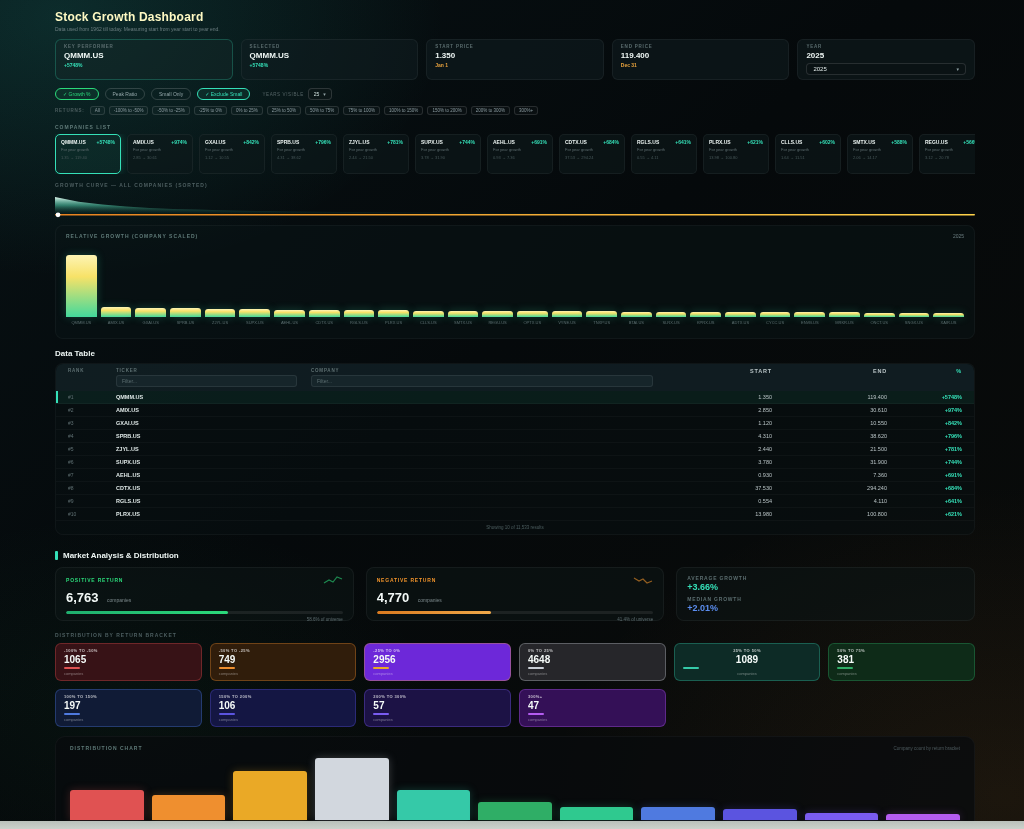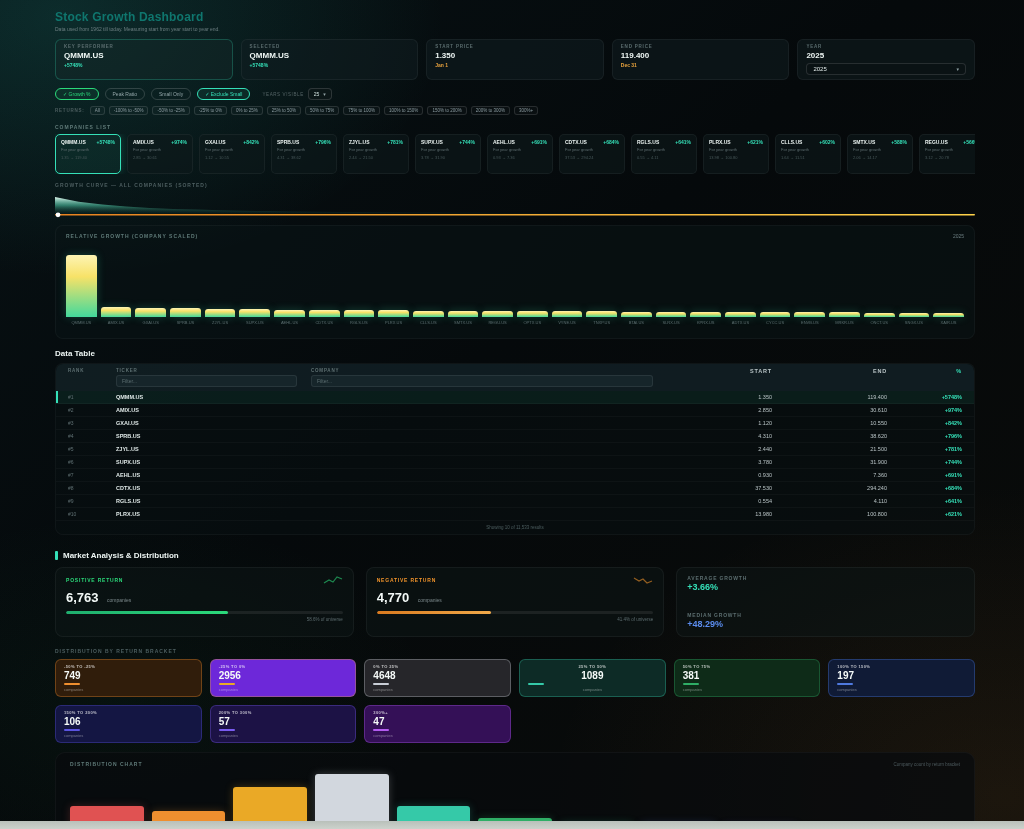--- a/index.html
+++ b/index.html
@@ -4,21 +4,21 @@
 <style>
 *{margin:0;padding:0;box-sizing:border-box;font-family:"Liberation Sans","DejaVu Sans",sans-serif;}
 html,body{width:1024px;height:829px;overflow:hidden;}
 body{background:#04090b;position:relative;color:#cfe0de;}
 .bg{position:absolute;inset:0;background:
  radial-gradient(620px 420px at 6% 2%, rgba(45,212,191,0.14), transparent 62%),
  radial-gradient(760px 520px at 98% 96%, rgba(190,120,50,0.10), transparent 60%),
  radial-gradient(520px 320px at 12% 85%, rgba(40,160,90,0.06), transparent 60%),
  linear-gradient(140deg,#071114 0%,#05090b 45%,#0a0b09 100%);}
 .page{position:relative;width:1024px;height:829px;padding:10px 49px 0 55px;}
-h1{font-size:12px;font-weight:bold;color:#0f766e;letter-spacing:.2px;}
+h1{font-size:12px;font-weight:bold;color:#fef9c3;letter-spacing:.2px;}
 .subtitle{font-size:5px;color:#6d7f82;margin-top:2px;}
 .section-micro{font-size:5px;letter-spacing:1px;color:#5f7a78;text-transform:uppercase;font-weight:bold;}
 .dim{color:#4d5e60;}
 
 .stats-row{display:flex;gap:8px;margin-top:7px;}
 .stat-card{flex:1;background:rgba(16,30,32,0.55);border:1px solid rgba(255,255,255,0.05);border-radius:6px;padding:4px 8px;min-height:38px;}
 .stat-card.hl{border-color:rgba(53,224,184,0.25);background:rgba(20,40,40,0.5);}
 .stat-label{font-size:4.5px;letter-spacing:.8px;color:#5c6e70;font-weight:bold;}
 .stat-value{font-size:8px;font-weight:bold;color:#eef6f4;margin-top:2px;}
 .stat-sub{font-size:5px;margin-top:2px;font-weight:bold;}
@@ -75,21 +75,21 @@
 .c-tick{font-size:5.5px;font-weight:bold;color:#dfe8e7;}
 .c-comp{font-size:5px;color:#5c6b6e;}
 .c-num{font-size:5.5px;color:#b9c4c6;text-align:right;}
 .c-pct{font-size:5.5px;font-weight:bold;color:#35e0b8;text-align:right;}
 .t-foot{text-align:center;font-size:4.5px;color:#4d5e60;padding:4px 0;}
 
 .market{margin-top:16px;}
 .sec-head{display:flex;align-items:center;gap:5px;}
 .accent-bar{width:3px;height:9px;background:#35e0b8;border-radius:1px;display:inline-block;}
 .ma-cards{display:grid;grid-template-columns:1fr 1fr 1fr;gap:12px;margin-top:7px;}
-.ma-card{background:rgba(12,22,22,0.55);border:1px solid rgba(255,255,255,0.05);border-radius:8px;padding:7px 10px;height:70px;}
+.ma-card{background:rgba(12,22,22,0.55);border:1px solid rgba(255,255,255,0.05);border-radius:8px;padding:7px 10px;height:54px;}
 .ma-top{display:flex;justify-content:space-between;align-items:center;}
 .ma-label{font-size:5px;font-weight:bold;letter-spacing:.8px;}
 .ma-label.pos{color:#2bd97a;} .ma-label.neg{color:#f0932b;} .ma-label.dim{color:#5c6e70;}
 .ma-num{margin-top:3px;}
 .big{font-size:13px;font-weight:bold;color:#f2f8f6;}
 .unit{font-size:5px;color:#7d8a8d;margin-left:4px;}
 .bar-track{height:3px;background:rgba(255,255,255,0.08);border-radius:2px;margin-top:5px;overflow:hidden;}
 .bar-fill{height:100%;border-radius:2px;}
 .bar-fill.pos{background:linear-gradient(90deg,#1fae6e,#2bd97a);}
 .bar-fill.neg{background:linear-gradient(90deg,#d97a1f,#f0a94a);}
@@ -575,27 +575,33 @@
         <div class="ma-share">41.4% of universe</div>
       </div>
 
       <div class="ma-card summary">
         <div class="sum-row">
           <div class="ma-label dim">AVERAGE GROWTH</div>
           <div class="sum-val teal">+3.66%</div>
         </div>
         <div class="sum-row">
           <div class="ma-label dim">MEDIAN GROWTH</div>
-          <div class="sum-val blue">+48.29%</div>
+          <div class="sum-val blue">+2.01%</div>
         </div>
       </div>
     </div>
 
     <div class="section-micro dim buckets-title">DISTRIBUTION BY RETURN BRACKET</div>
     <div class="bucket-grid" id="bucketGrid">
+        <div class="bucket" style="background: rgb(55, 18, 22); border-color: rgba(224, 82, 82, 0.333);">
+          <div class="bk-range">-100% TO -50%</div>
+          <div class="bk-count">1065</div>
+          <div class="bk-underline" style="background: rgb(224, 82, 82);"></div>
+          <div class="bk-sub">companies</div>
+        </div>
         <div class="bucket" style="background: rgb(48, 29, 11); border-color: rgba(239, 143, 47, 0.333);">
           <div class="bk-range">-50% TO -25%</div>
           <div class="bk-count">749</div>
           <div class="bk-underline" style="background: rgb(239, 143, 47);"></div>
           <div class="bk-sub">companies</div>
         </div>
         <div class="bucket" style="background: #6d28d9; border-color: rgba(234, 169, 38, 0.333);">
           <div class="bk-range">-25% TO 0%</div>
           <div class="bk-count">2956</div>
           <div class="bk-underline" style="background: rgb(234, 169, 38);"></div>

